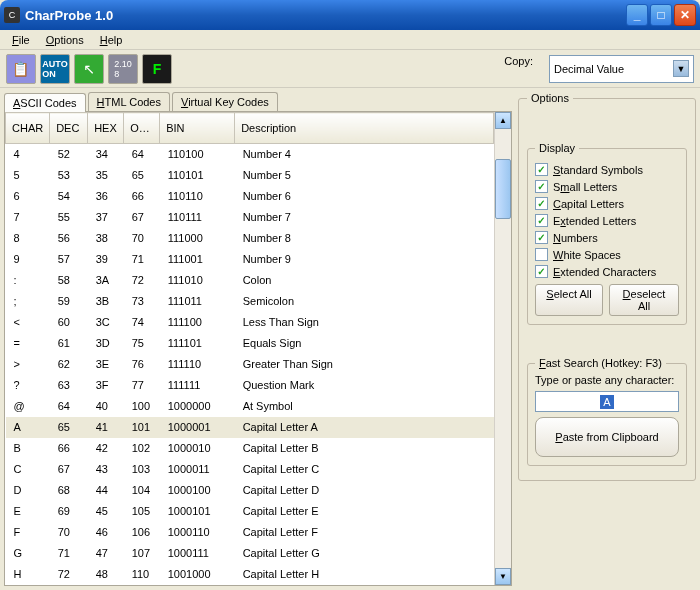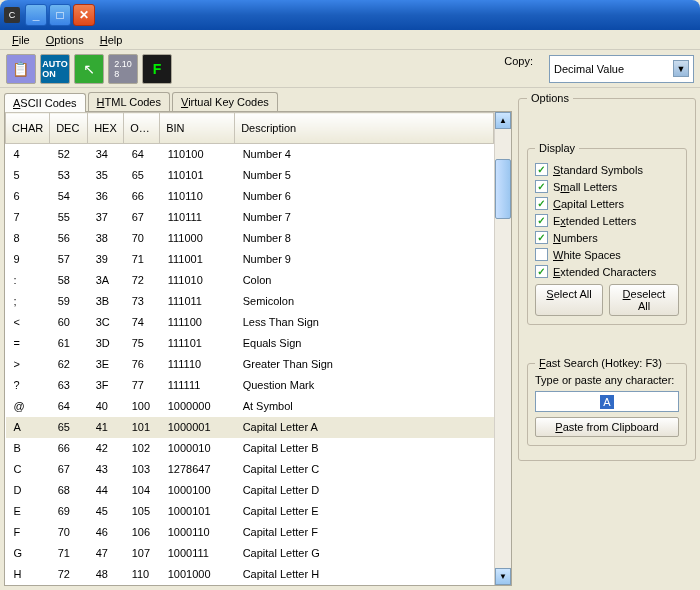--- a/index.html
+++ b/index.html
@@ -49,29 +49,30 @@
 .right-panel { width: 178px; }
 fieldset { border: 1px solid #bfb8a8; padding: 6px 8px; margin-bottom: 8px; border-radius: 3px; }
 legend { padding: 0 4px; }
 .subfieldset { border: 1px solid #bfb8a8; padding: 5px 7px 8px; margin-bottom: 8px; border-radius: 3px; margin-top: 32px; }
 .chkrow { display: flex; align-items: center; gap: 5px; margin: 4px 0; }
 .chkbox { width: 13px; height: 13px; border: 1px solid #7f9db9; background: #fff; display: flex; align-items: center; justify-content: center; font-size: 10px; color: #21a121; font-weight: bold; }
 .btnrow { display: flex; gap: 6px; margin-top: 6px; }
 .btn { flex: orde1; padding: 3px 10px; border: 1px solid #aca899; background: linear-gradient(to bottom, #fefefe, #e8e4d8); border-radius: 3px; text-align: center; min-width: 68px; }
 .searchinput { width: 100%; height: 21px; border: 1px solid #7f9db9; background: #fff; text-align: center; margin: 5px 0; display: flex; align-items: center; justify-content: center; }
 .searchinput span { background: #316ac5; color: #fff; padding: 1px 3px; }
-.pastebtn { width: 100%; padding: 3px; border: 1px solid #aca899; background: linear-gradient(to bottom, #fefefe, #e8e4d8); border-radius: 2px; text-align: center; }
+.pastebtn { width: 100%; padding: 13px; border: 1px solid #aca899; background: linear-gradient(to bottom, #fefefe, #e8e4d8); border-radius: 8px; text-align: center; }
 
 .col-char{width:42px}.col-dec{width:38px}.col-hex{width:36px}.col-oct{width:36px}.col-bin{width:75px}
 </style>
 </head>
 <body>
 
 <div class="titlebar">
   <div class="titlebar-icon">C</div>
+  <div class="titlebar-text">CharProbe 1.0</div>
   <div class="winbtns">
     <div class="winbtn">_</div>
     <div class="winbtn">□</div>
     <div class="winbtn close">✕</div>
   </div>
 </div>
 
 <div class="menubar">
   <div class="menuitem"><u>F</u>ile</div>
   <div class="menuitem"><u>O</u>ptions</div>
@@ -233,21 +234,21 @@
                 <td>42</td>
                 <td>102</td>
                 <td>1000010</td>
                 <td>Capital Letter B</td>
               </tr>
               <tr>
                 <td>C</td>
                 <td>67</td>
                 <td>43</td>
                 <td>103</td>
-                <td>1278647</td>
+                <td>1000011</td>
                 <td>Capital Letter C</td>
               </tr>
               <tr>
                 <td>D</td>
                 <td>68</td>
                 <td>44</td>
                 <td>104</td>
                 <td>1000100</td>
                 <td>Capital Letter D</td>
               </tr>

